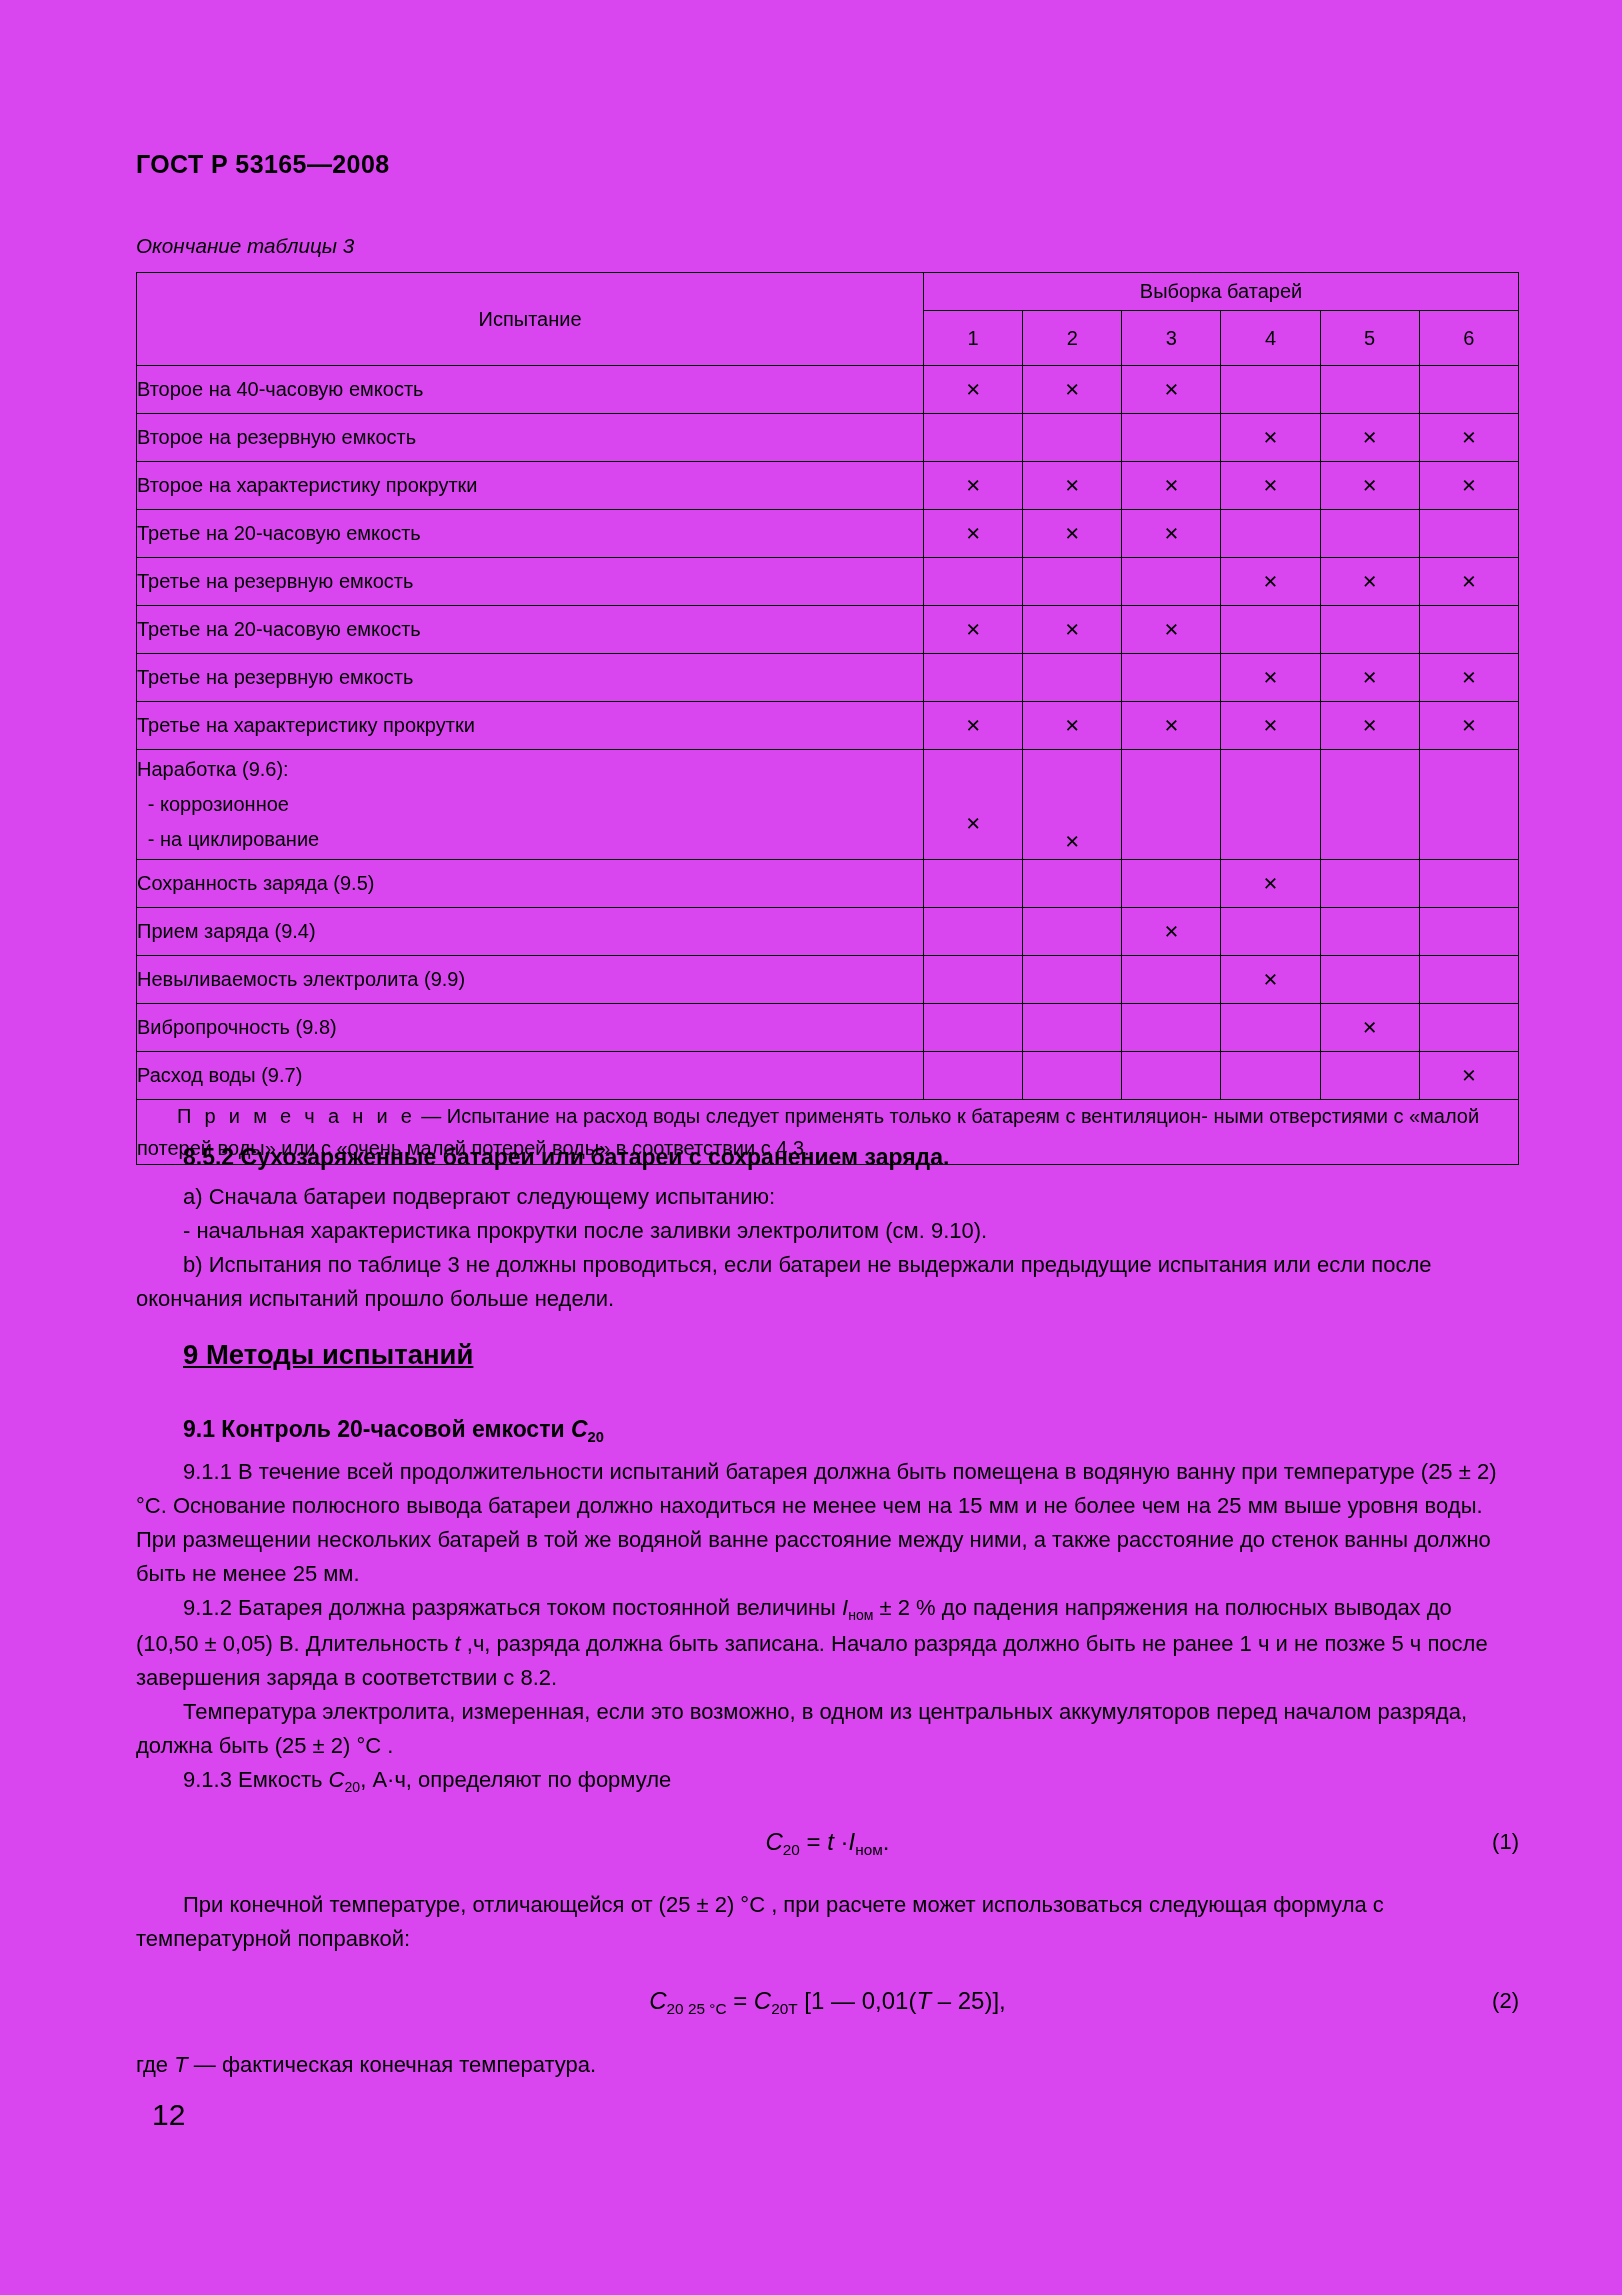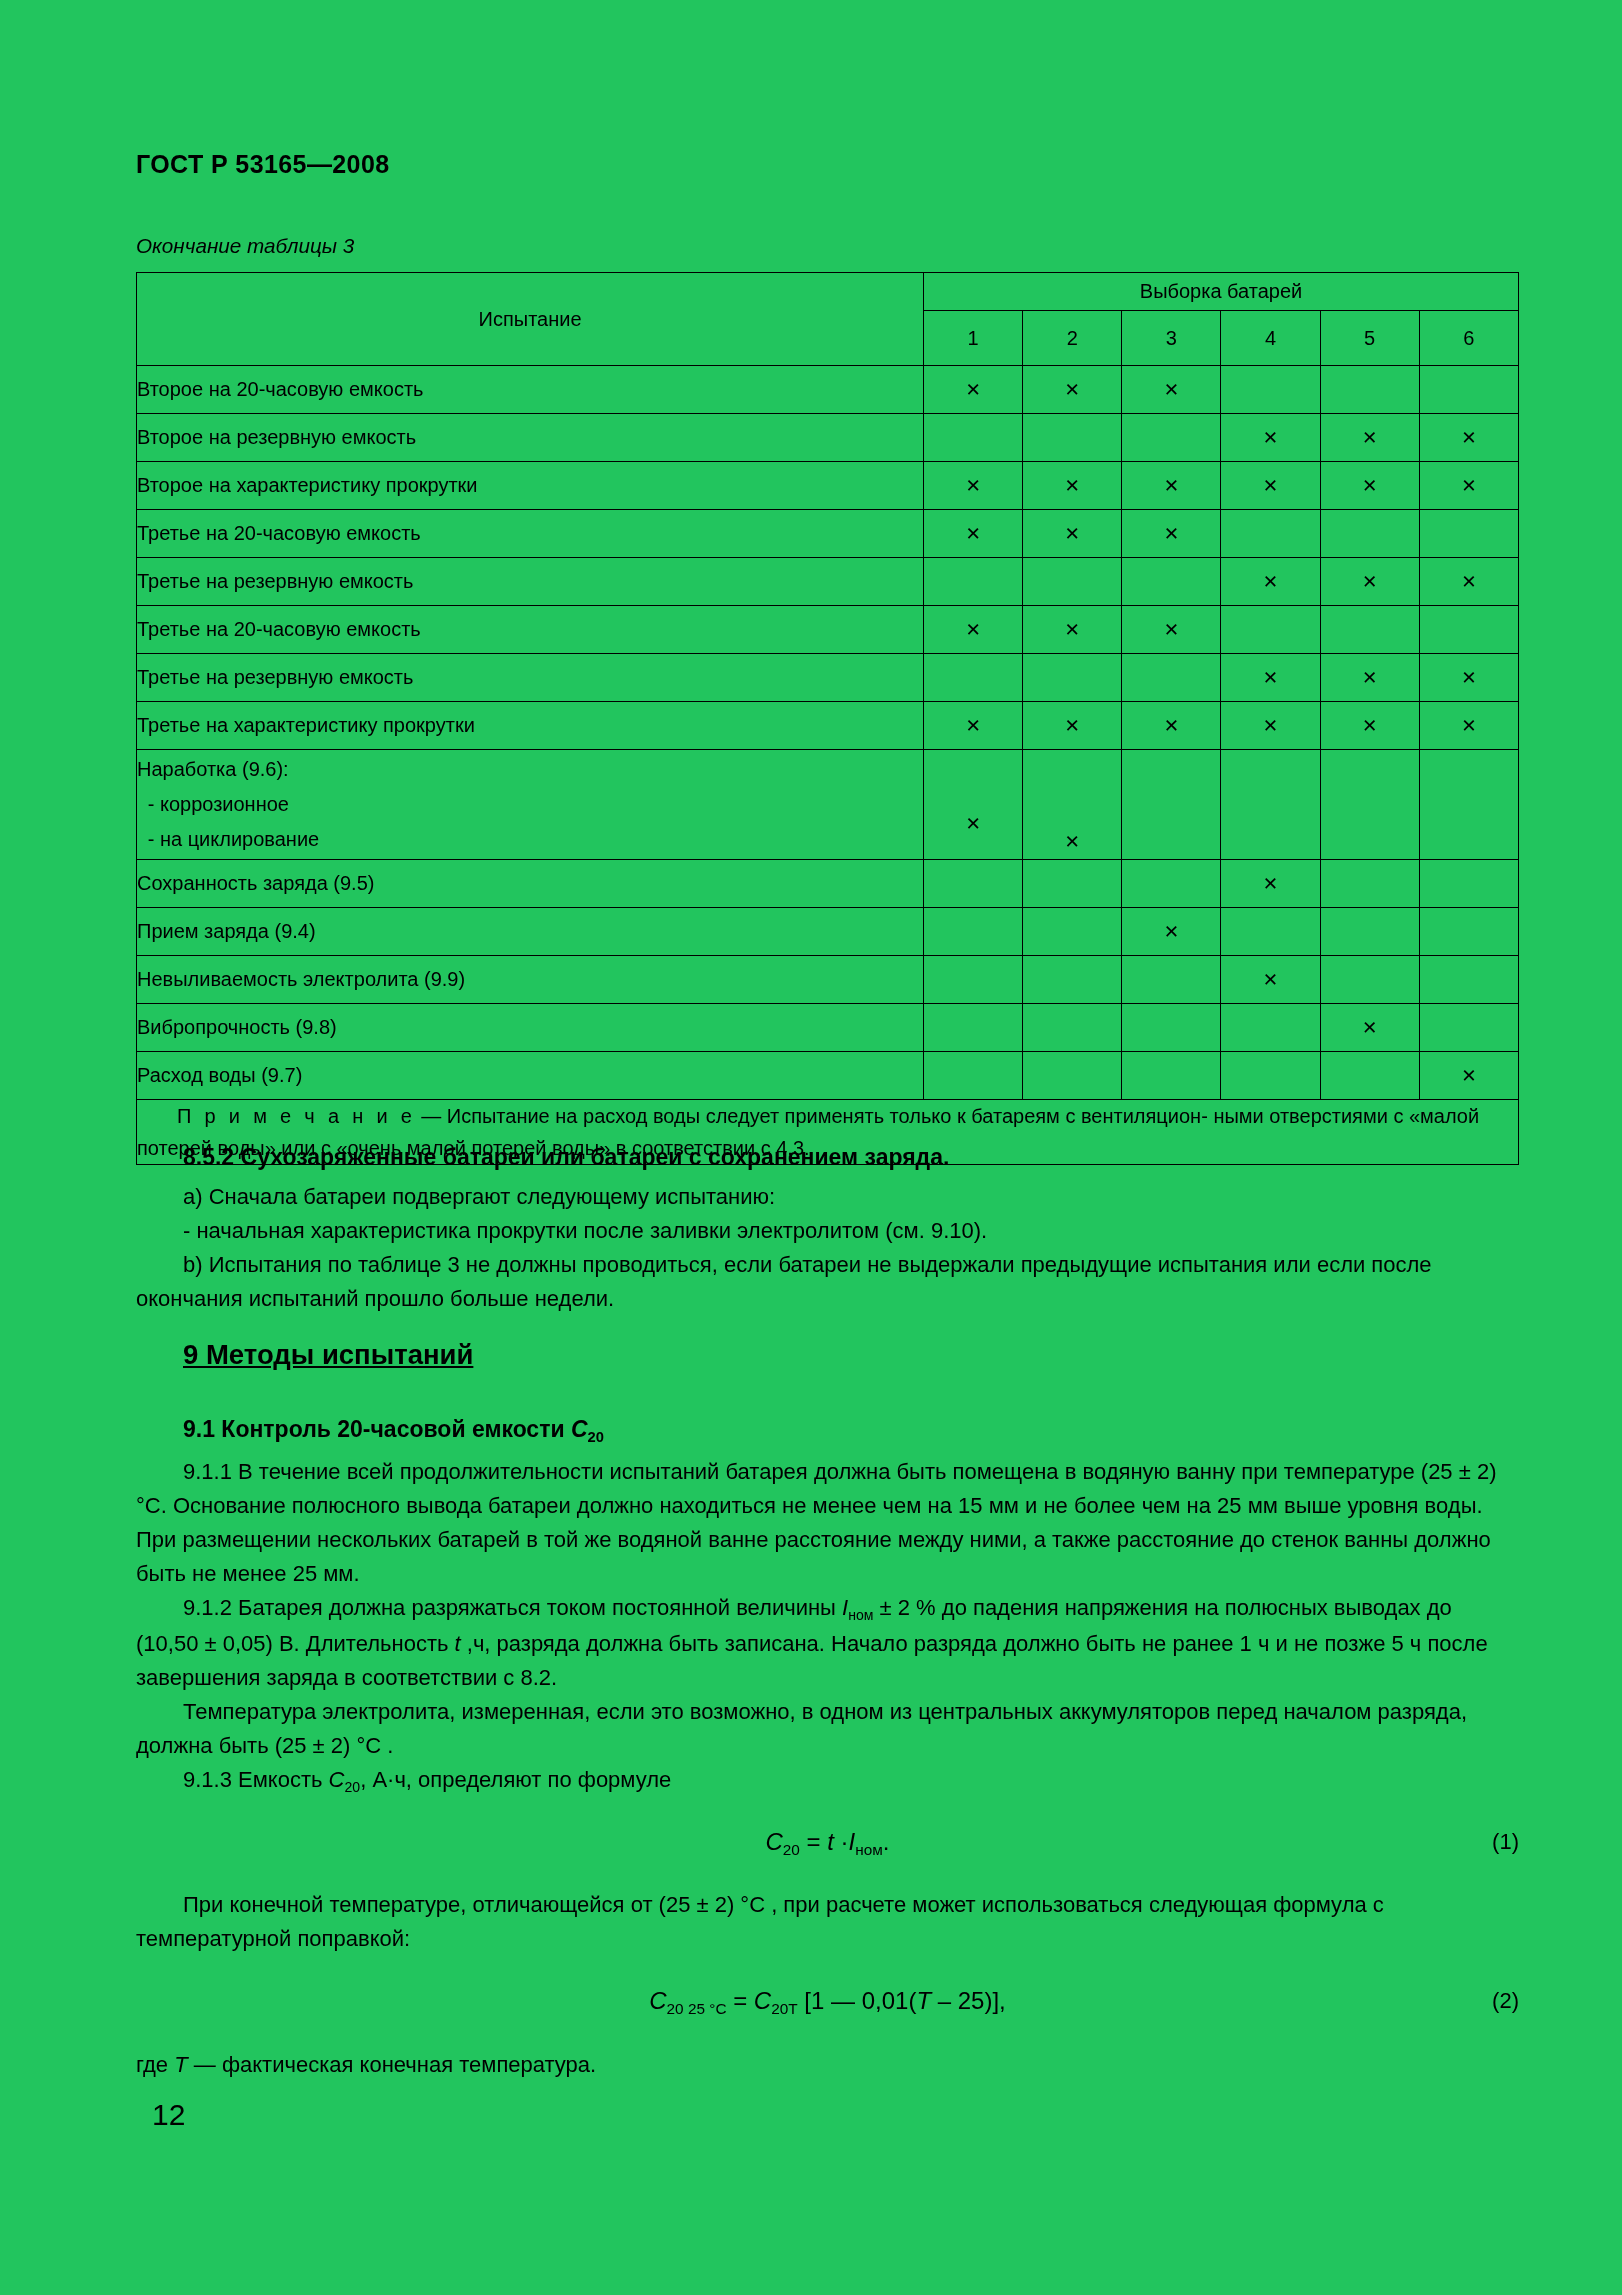--- a/index.html
+++ b/index.html
@@ -4,21 +4,21 @@
 <style>
   html, body {
     margin: 0;
     padding: 0;
     background: #ffffff;
   }
   .page {
     position: relative;
     width: 1623px;
     height: 2295px;
-    background: #22c55e;
+    background: #d946ef;
     font-family: "Liberation Sans", sans-serif;
     color: #000000;
     box-sizing: border-box;
     overflow: hidden;
   }
 
   
   .doc-header {
     position: absolute;
     left: 136px;
@@ -198,21 +198,21 @@
           <th class="hd-num">1</th>
           <th class="hd-num">2</th>
           <th class="hd-num">3</th>
           <th class="hd-num">4</th>
           <th class="hd-num">5</th>
           <th class="hd-num th-outer-r">6</th>
         </tr>
       </thead>
       <tbody id="tbody-main">
           <tr class="thick-top">
-            <td class="row-label">Второе на  20-часовую емкость</td>
+            <td class="row-label">Второе на  40-часовую емкость</td>
             <td class="row-mark"><span class="x-glyph">✕</span></td>
             <td class="row-mark"><span class="x-glyph">✕</span></td>
             <td class="row-mark"><span class="x-glyph">✕</span></td>
             <td class="row-mark"></td>
             <td class="row-mark"></td>
             <td class="row-mark edge"></td>
           </tr>
           <tr class="thick-top">
             <td class="row-label">Второе на  резервную емкость</td>
             <td class="row-mark"></td>

